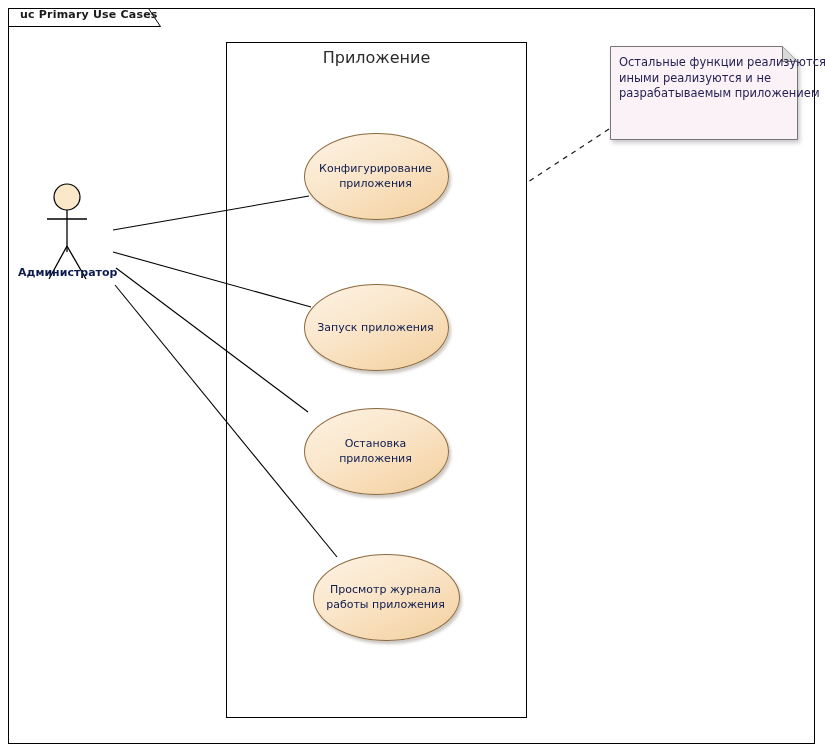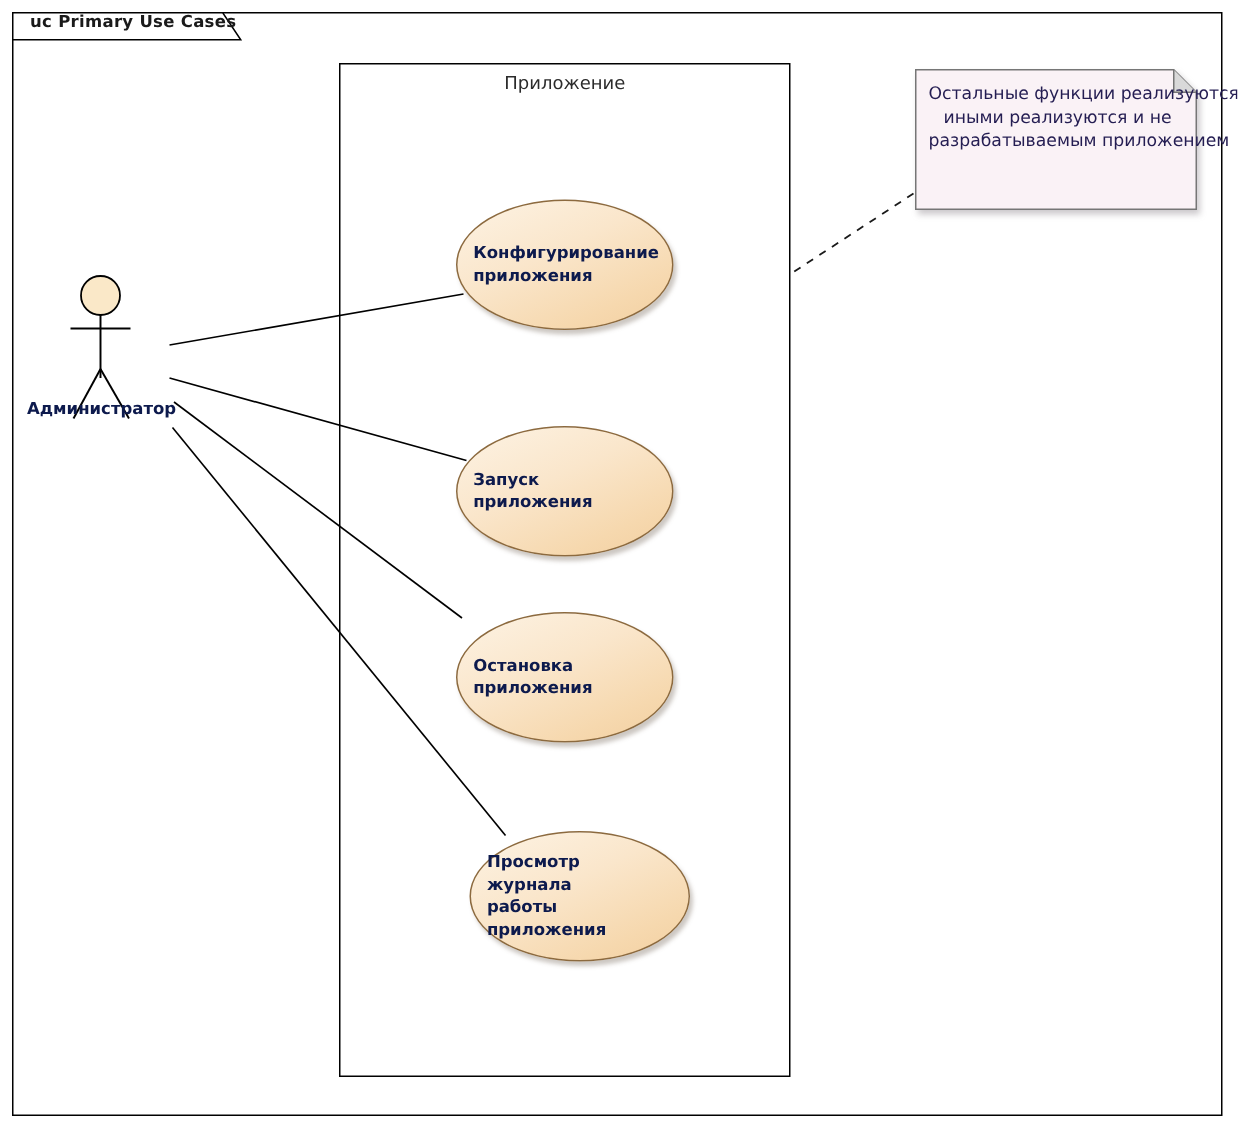--- a/index.html
+++ b/index.html
@@ -67,21 +67,21 @@
     height: 676px;
     border: 1px solid #000000;
     box-sizing: border-box;
   }
   .boundary-label {
     position: absolute;
     left: 226px;
     top: 48px;
     width: 301px;
     text-align: center;
-    font-size: 12px;
+    font-size: 16px;
     color: #2b2b2b;
     white-space: nowrap;
   }
 
   
   .overlay {
     position: absolute;
     left: 0; top: 0;
     width: 825px;
     height: 752px;
@@ -121,23 +121,23 @@
     border: 1px solid #8c6a3f;
     background: linear-gradient(155deg, #fdf3e4 0%, #fae6cb 42%, #f6d8ae 78%, #f2cfa0 100%);
     box-shadow: 2px 3px 3px rgba(110, 95, 80, 0.35);
   }
   .usecase-text {
     position: absolute;
     left: 8%;
     top: 50%;
     transform: translateY(-50%);
     width: 84%;
-    text-align: left;
+    text-align: center;
     font-size: 11px;
-    font-weight: bold;
+    font-weight: normal;
     color: #0d1a4d;
     line-height: 15px;
   }
 
   
   .note {
     position: absolute;
     left: 610px;
     top: 46px;
     width: 188px;
@@ -152,21 +152,21 @@
   }
   .note-text {
     position: absolute;
     left: 9px;
     top: 9px;
     width: 172px;
     font-size: 11.5px;
     color: #241d52;
     line-height: 15.5px;
   }
-  .note-text div { white-space: nowrap; text-align: center; }
+  .note-text div { white-space: nowrap; }
 </style>
 </head>
 <body>
 
 <div id="canvas">
 
   <div class="frame"></div>
 
   <div class="title-tab">
     <svg class="title-tab-svg" width="155" height="22" viewBox="0 0 155 22">

